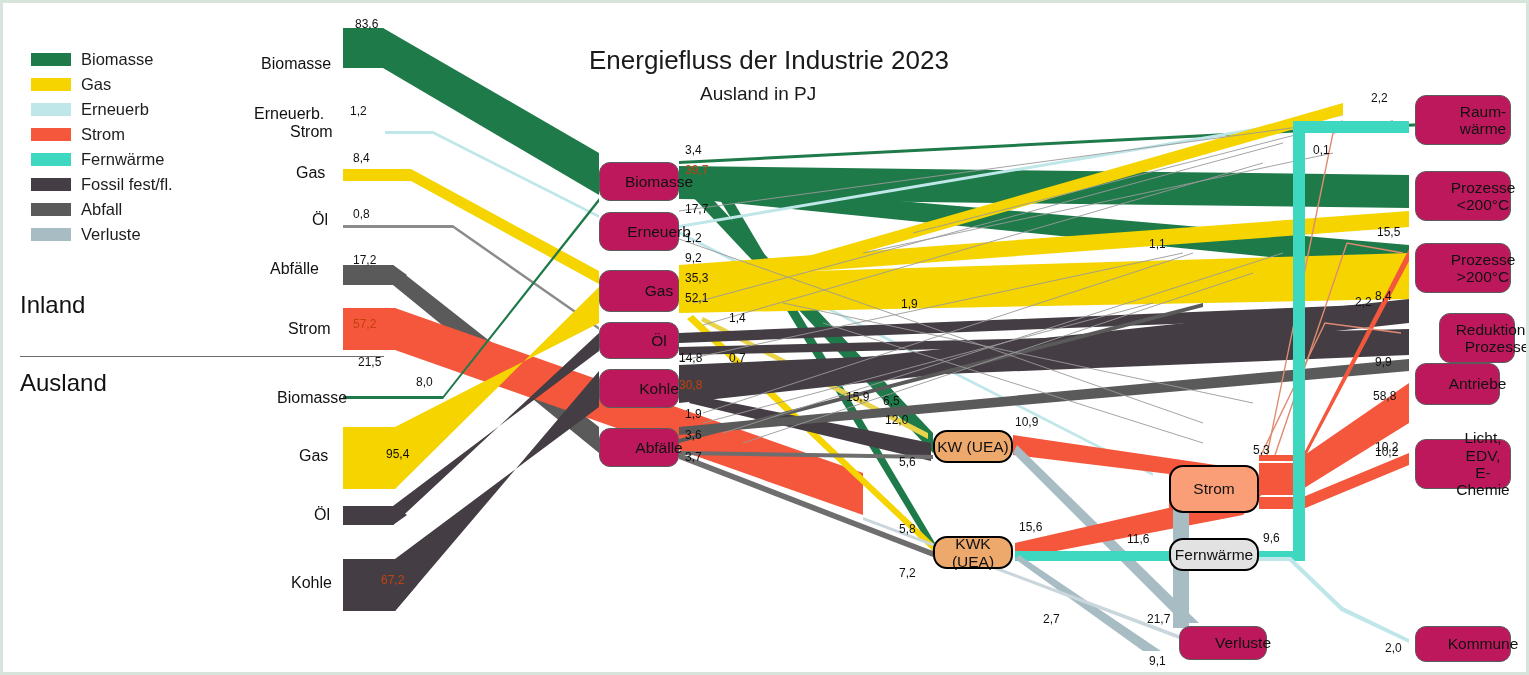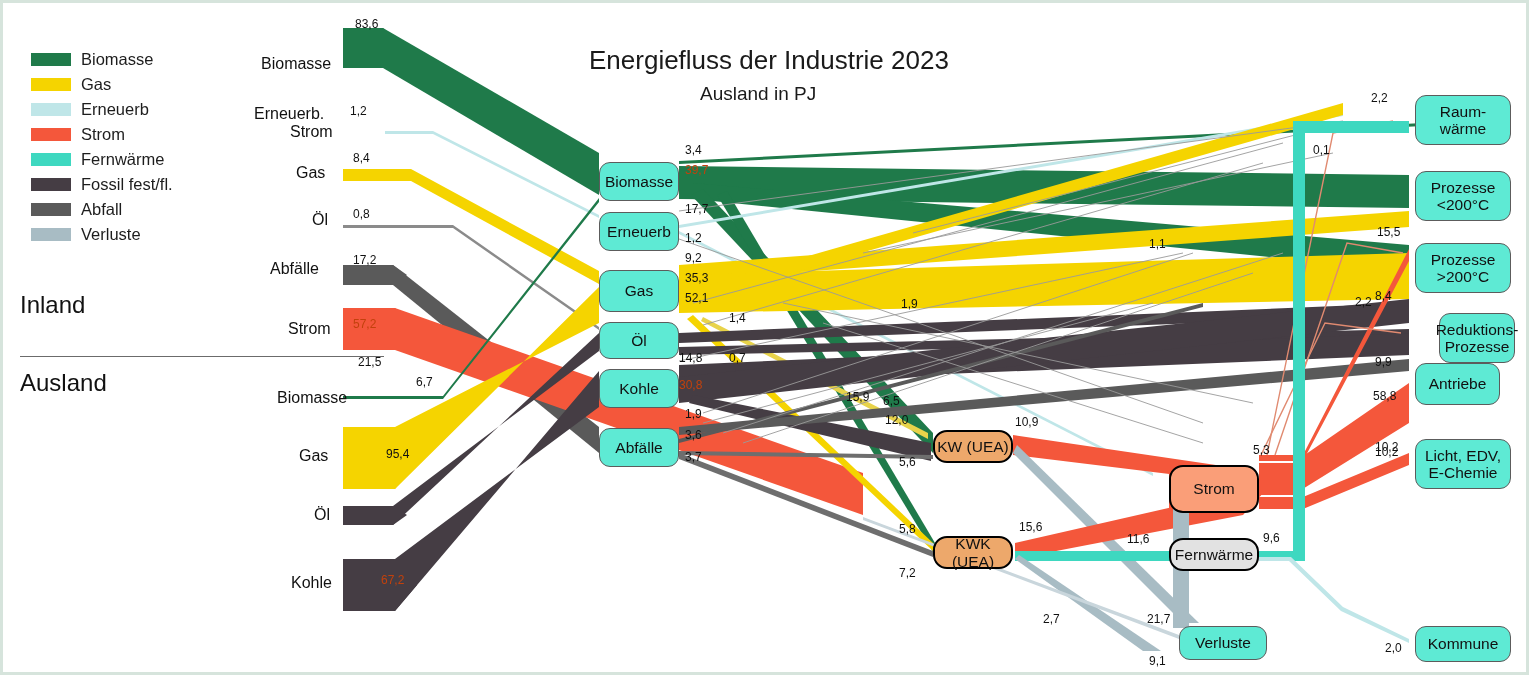--- a/index.html
+++ b/index.html
@@ -17,21 +17,21 @@
   .zone-inland{left:17px;top:288px;}
   .zone-ausland{left:17px;top:366px;}
   .zone-rule{position:absolute;left:17px;top:353px;width:364px;height:0;border-top:1.6px solid #6b6b6b;}
   .title-main{position:absolute;left:586px;top:42px;font-size:26px;color:#1a1a1a;white-space:nowrap;}
   .subtitle{position:absolute;left:697px;top:80px;font-size:19px;color:#1a1a1a;white-space:nowrap;}
   .node{
     position:absolute;box-sizing:border-box;display:flex;align-items:center;
     justify-content:center;text-align:center;line-height:1.12;
     font-size:15.5px;color:#111;white-space:pre-line;
   }
-  .node.round{background:#5eead4;border:1.6px solid #5c5c5c;border-radius:11px;}
+  .node.round{background:#be185d;border:1.6px solid #5c5c5c;border-radius:11px;padding-left:40px;}
   .node.sq{border:2.8px solid #000;border-radius:14px;}
   .vlabel{position:absolute;font-size:12px;color:#111;white-space:nowrap;}
   .vlabel.onflow{color:#c2410c;}
   .vlabel.dark{color:#111;}
   .slabel{position:absolute;font-size:16px;color:#111;white-space:nowrap;text-align:right;}
 </style>
 </head>
 <body>
 
 <div id="stage">
@@ -201,21 +201,21 @@
   <div class="slabel" style="left:296px;top:444px">Gas</div>
   <div class="slabel" style="left:311px;top:503px">Öl</div>
   <div class="slabel" style="left:288px;top:571px">Kohle</div>
 
   <div class="vlabel dark" style="left:352px;top:14px">83,6</div>
   <div class="vlabel dark" style="left:347px;top:101px">1,2</div>
   <div class="vlabel dark" style="left:350px;top:148px">8,4</div>
   <div class="vlabel dark" style="left:350px;top:204px">0,8</div>
   <div class="vlabel dark" style="left:350px;top:250px">17,2</div>
   <div class="vlabel onflow" style="left:350px;top:314px">57,2</div>
-  <div class="vlabel dark" style="left:413px;top:372px">6,7</div>
+  <div class="vlabel dark" style="left:413px;top:372px">8,0</div>
   <div class="vlabel dark" style="left:383px;top:444px">95,4</div>
   <div class="vlabel dark" style="left:355px;top:352px">21,5</div>
   <div class="vlabel onflow" style="left:378px;top:570px">67,2</div>
 
   <div class="node round" style="left:596px;top:159px;width:80px;height:39px">Biomasse</div>
   <div class="node round" style="left:596px;top:209px;width:80px;height:39px">Erneuerb</div>
   <div class="node round" style="left:596px;top:267px;width:80px;height:42px">Gas</div>
   <div class="node round" style="left:596px;top:319px;width:80px;height:37px">Öl</div>
   <div class="node round" style="left:596px;top:366px;width:80px;height:39px">Kohle</div>
   <div class="node round" style="left:596px;top:425px;width:80px;height:39px">Abfälle</div>

